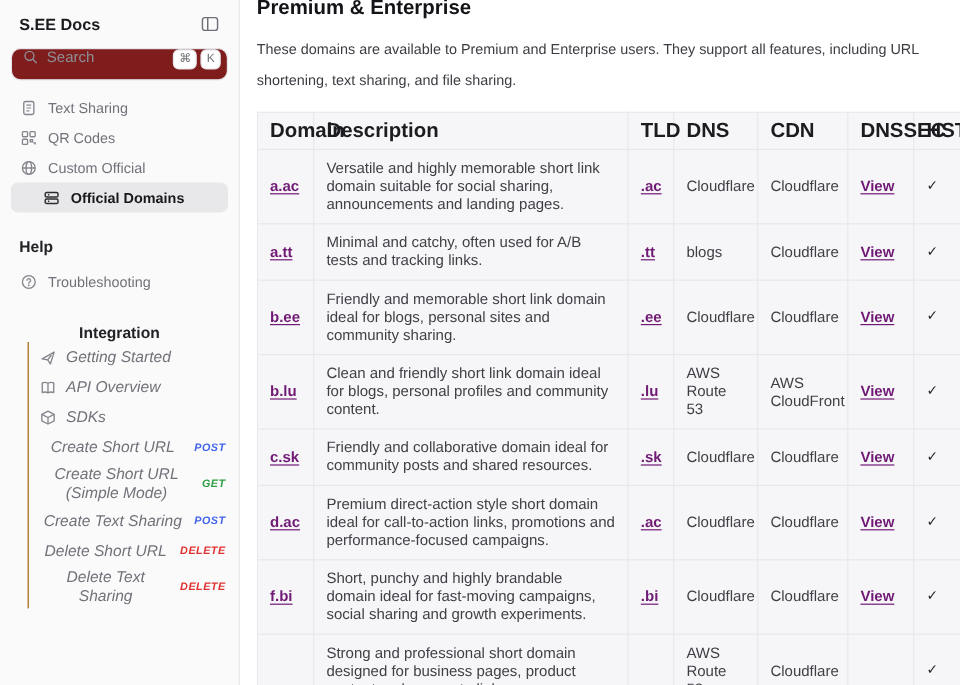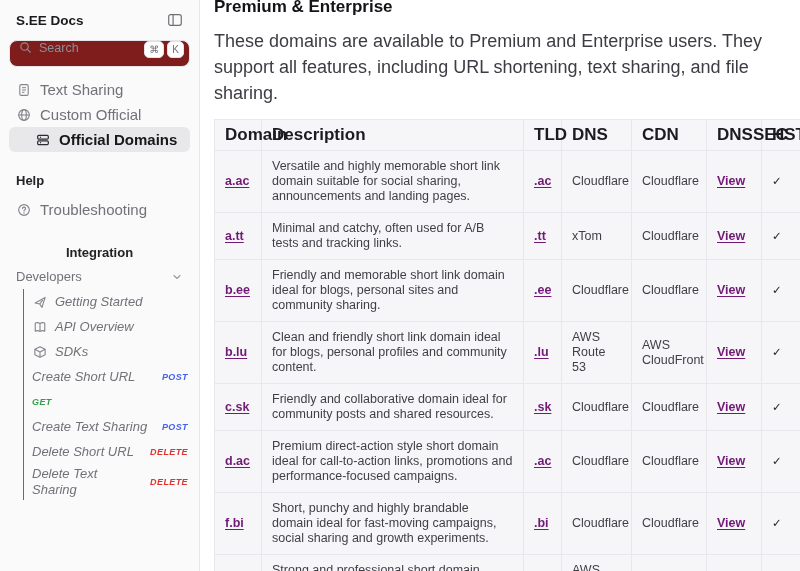--- a/index.html
+++ b/index.html
@@ -12,43 +12,43 @@
     border-right:1px solid #e7e7ea; padding:10px 9px 0 9px; overflow:hidden; }
   .sb-head { display:flex; align-items:flex-end; justify-content:space-between; padding:2px 7px 0 7px; }
   .sb-title { font-size:13.5px; font-weight:700; color:#1b1b1f; }
   .sb-toggle { cursor:pointer; display:flex; align-items:center; }
   .searchbox { margin:12px 0 10px 0; height:27px; background:#7f1d1d; border:1px solid #e5e5e9;
     border-radius:8px; display:flex; align-items:flex-start; padding:0 5px 0 9px; color:#8e8e96; }
   .searchbox .ph { font-size:12.5px; margin-left:7px; flex:1; color:#8e8e96; }
   .kbd { background:#fff; border:1px solid #e4e4e8; border-radius:5px; font-size:10px;
     color:#6f6f76; padding:1px 4px; margin-left:3px; min-width:16px; text-align:center; line-height:13px; }
   .nav-item { display:flex; align-items:center; height:25px; padding:0 7px; border-radius:6px;
-    font-size:15px; color:#71717a; cursor:pointer; }
+    font-size:12px; color:#71717a; cursor:pointer; }
   .nav-item .ic { width:15px; display:flex; justify-content:center; margin-right:9px; }
   .nav-item.active { background:#e8e8ea; color:#18181b; font-weight:600;padding-left:26px; }
   .sec-head { font-size:13px; font-weight:600; color:#232327; padding:0 7px; }
   .sec-help { margin-top:21px; }
   .sec-int  { margin-top:23px;text-align:center; }
   .mt8 { margin-top:9px; }
   .collapsible { display:flex; align-items:center; justify-content:space-between; height:25px;
     padding:0 7px; font-size:13px; color:#71717a; cursor:pointer; margin-top:4px; }
   .sublist { border-left:1px solid #a16207; margin-left:14px; padding-left:0;font-style:italic; }
   .subitem { display:flex; align-items:center; min-height:25px; padding:0 4px 0 8px;
     font-size:13px; color:#71717a; cursor:pointer; }
   .subitem .ic { width:15px; display:flex; justify-content:center; margin-right:8px; }
   .api-item { display:flex; align-items:center; justify-content:space-between; gap:6px;
     min-height:25px; padding:2px 2px 2px 8px; font-size:13px; color:#71717a; cursor:pointer; }
-  .api-item .lbl { flex:1; line-height:16px; }
+  .api-item .lbl { flex:1; line-height:16px;text-align:center; }
   .method { font-size:9px; font-weight:700; letter-spacing:.4px; white-space:nowrap; }
   .m-post { color:#4263eb; } .m-get { color:#2f9e44; } .m-delete { color:#e03131; }
 
   
   .main { flex:1; padding:0 0 0 14px; overflow:hidden; }
   .page-title { font-size:17px; font-weight:700; color:#141418; margin-top:-3px; }
-  .intro { font-size:18px; color:#3c3c43; line-height:26px; margin-top:11px; max-width:578px; }
+  .intro { font-size:12px; color:#3c3c43; line-height:26px; margin-top:11px; max-width:578px; }
   .table-wrap { margin-top:13px; width:587px; overflow:hidden; }
   table { border-collapse:collapse; width:640px; table-layout:fixed; background:#f6f6f8; }
   th, td { border:1px solid #e8e8ec; vertical-align:middle; }
   th { height:31px; padding:0 10px; text-align:left; font-size:17px; font-weight:700; color:#1c1c20; }
   td { padding:8px 10px; font-size:12.5px; color:#3f3f46; line-height:15px; }
   a.cell-link { color:#701a75; font-weight:600; text-decoration:underline; text-underline-offset:2px; cursor:pointer; }
   td.check { font-size:11.5px; color:#26262b; }
   svg { display:block; }
 </style>
 </head>
@@ -87,20 +87,31 @@
               <line x1="5.4" y1="5" x2="9.6" y2="5" stroke="#85858d" stroke-width="1.1"></line>
               <line x1="5.4" y1="7.5" x2="9.6" y2="7.5" stroke="#85858d" stroke-width="1.1"></line>
               <line x1="5.4" y1="10" x2="8" y2="10" stroke="#85858d" stroke-width="1.1"></line>
             </svg>
         </span>
         <span>Text Sharing</span>
       </div>
       <div class="nav-item">
         <span class="ic">
           <svg width="14" height="14" viewBox="0 0 15 15" stroke="#85858d" fill="none" stroke-width="1.2">
+              <rect x="1.8" y="1.8" width="4.6" height="4.6" rx="0.8"></rect>
+              <rect x="8.6" y="1.8" width="4.6" height="4.6" rx="0.8"></rect>
+              <rect x="1.8" y="8.6" width="4.6" height="4.6" rx="0.8"></rect>
+              <path d="M8.8 9h2v2h-2z M11.5 11.8h1.7v1.5"></path>
+            </svg>
+        </span>
+        <span>QR Codes</span>
+      </div>
+      <div class="nav-item">
+        <span class="ic">
+          <svg width="14" height="14" viewBox="0 0 15 15" stroke="#85858d" fill="none" stroke-width="1.2">
               <circle cx="7.5" cy="7.5" r="5.7"></circle>
               <ellipse cx="7.5" cy="7.5" rx="2.5" ry="5.7"></ellipse>
               <line x1="1.8" y1="7.5" x2="13.2" y2="7.5"></line>
             </svg>
         </span>
         <span>Custom Official</span>
       </div>
       <div class="nav-item active">
         <span class="ic">
           <svg width="14" height="14" viewBox="0 0 15 15" stroke="#2b2b30" fill="none" stroke-width="1.3">
@@ -123,28 +134,20 @@
               <path d="M5.9 6 a1.6 1.6 0 1 1 2.3 1.5 c-.5.25-.7.6-.7 1.1" fill="none" stroke="#85858d" stroke-width="1.2" stroke-linecap="round"></path>
               <circle cx="7.5" cy="10.6" r=".8" fill="#85858d"></circle>
             </svg>
         </span>
         <span>Troubleshooting</span>
       </div>
     </div>
 
     <div class="sec-head sec-int">Integration</div>
 
-    <div class="collapsible">
-      <span>Developers</span>
-      <span>
-        <svg width="12" height="12" viewBox="0 0 16 16">
-            <path d="M4 6l4 4 4-4" fill="none" stroke="#9a9aa2" stroke-width="1.5" stroke-linecap="round" stroke-linejoin="round"></path>
-          </svg>
-      </span>
-    </div>
     <div class="sublist">
       <div class="subitem">
         <span class="ic">
           <svg width="14" height="14" viewBox="0 0 15 15" stroke="#85858d" fill="none" stroke-width="1.2" stroke-linejoin="round">
               <path d="M2.3 8.6 L13 2.6 L9.6 13.2 L7.2 9.6 Z"></path>
               <line x1="7.2" y1="9.6" x2="10.5" y2="5.2"></line>
             </svg>
         </span>
         <span>Getting Started</span>
       </div>
@@ -167,20 +170,21 @@
         <span>SDKs</span>
       </div>
     </div>
 
     <div class="sublist">
       <div class="api-item">
         <span class="lbl">Create Short URL</span>
         <span class="method m-post">POST</span>
       </div>
       <div class="api-item">
+        <span class="lbl">Create Short URL (Simple Mode)</span>
         <span class="method m-get">GET</span>
       </div>
       <div class="api-item">
         <span class="lbl">Create Text Sharing</span>
         <span class="method m-post">POST</span>
       </div>
       <div class="api-item">
         <span class="lbl">Delete Short URL</span>
         <span class="method m-delete">DELETE</span>
       </div>
@@ -225,21 +229,21 @@
             <td><a class="cell-link">.ac</a></td>
             <td>Cloudflare</td>
             <td>Cloudflare</td>
             <td><a class="cell-link">View</a></td>
             <td class="check">✓</td>
           </tr>
           <tr>
             <td><a class="cell-link">a.tt</a></td>
             <td>Minimal and catchy, often used for A/B tests and tracking links.</td>
             <td><a class="cell-link">.tt</a></td>
-            <td>xTom</td>
+            <td>blogs</td>
             <td>Cloudflare</td>
             <td><a class="cell-link">View</a></td>
             <td class="check">✓</td>
           </tr>
           <tr>
             <td><a class="cell-link">b.ee</a></td>
             <td>Friendly and memorable short link domain ideal for blogs, personal sites and community sharing.</td>
             <td><a class="cell-link">.ee</a></td>
             <td>Cloudflare</td>
             <td>Cloudflare</td>

